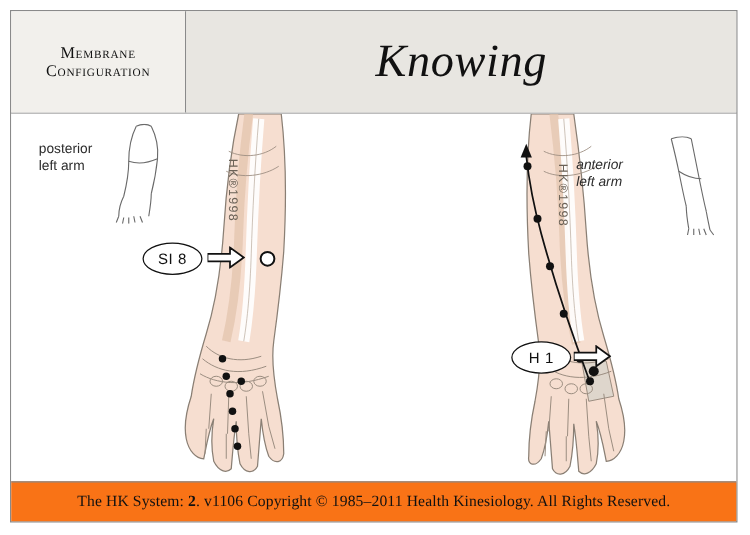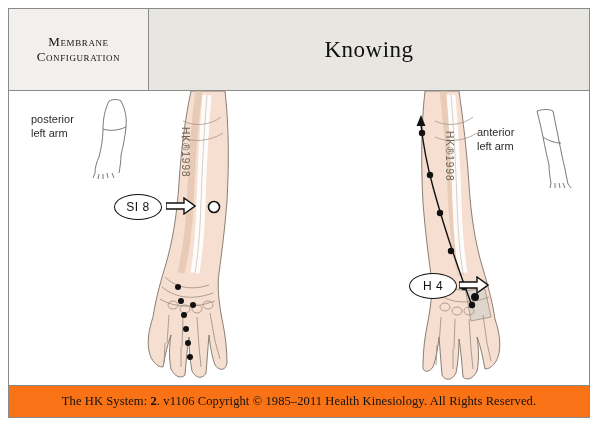--- a/index.html
+++ b/index.html
@@ -67,42 +67,43 @@
   .bignum {
     font-size: 25px;
     line-height: 1.1;
     margin: 2px 0 2px 0;
   }
   .subline {
     font-size: 14px;
     letter-spacing: 0.4px;
   }
   .knowing-word {
-    font-size: 23px;
+    font-style: italic;
+    font-size: 37px;
     letter-spacing: 0.5px;
   }
 
   
   .body {
     position: relative;
     height: 295px;
     box-sizing: border-box;
     background: #ffffff;
     overflow: hidden;
   }
 
   .label-text {
     position: absolute;
     font-family: "Liberation Sans", sans-serif;
     font-size: 11px;
     line-height: 1.25;
     color: #2b2b2b;
   }
   #posterior-label { left: 22px; top: 22px; }
-  #anterior-label  { left: 468px; top: 35px; }
+  #anterior-label  { left: 452px; top: 35px; font-style: italic; }
 
   .callout {
     position: absolute;
     width: 46px;
     height: 24px;
     border: 1.6px solid #111;
     border-radius: 50%;
     background: #fff;
     display: flex;
     align-items: center;
@@ -329,21 +330,21 @@
     <div class="label-text" id="anterior-label">anterior<br>left arm</div>
 
     <div class="callout" id="callout-si8">
       <span>SI 8</span>
     </div>
     <svg class="arrow" id="arrow-si8" viewBox="0 0 30 18">
       <path d="M0 6 L18 6 L18 1 L29 9 L18 17 L18 12 L0 12 Z" fill="#ffffff" stroke="#111" stroke-width="1.4"></path>
     </svg>
 
     <div class="callout" id="callout-h4">
-      <span>H 4</span>
+      <span>H 1</span>
     </div>
     <svg class="arrow" id="arrow-h4" viewBox="0 0 30 18">
       <path d="M0 6 L18 6 L18 1 L29 9 L18 17 L18 12 L0 12 Z" fill="#ffffff" stroke="#111" stroke-width="1.4"></path>
     </svg>
 
   </div>
 
   <div class="footer">
     <div class="footer-text">
       <span>The HK System: </span><b>2</b><span>. v1106 Copyright © 1985–2011  Health Kinesiology.  All Rights Reserved.</span>

